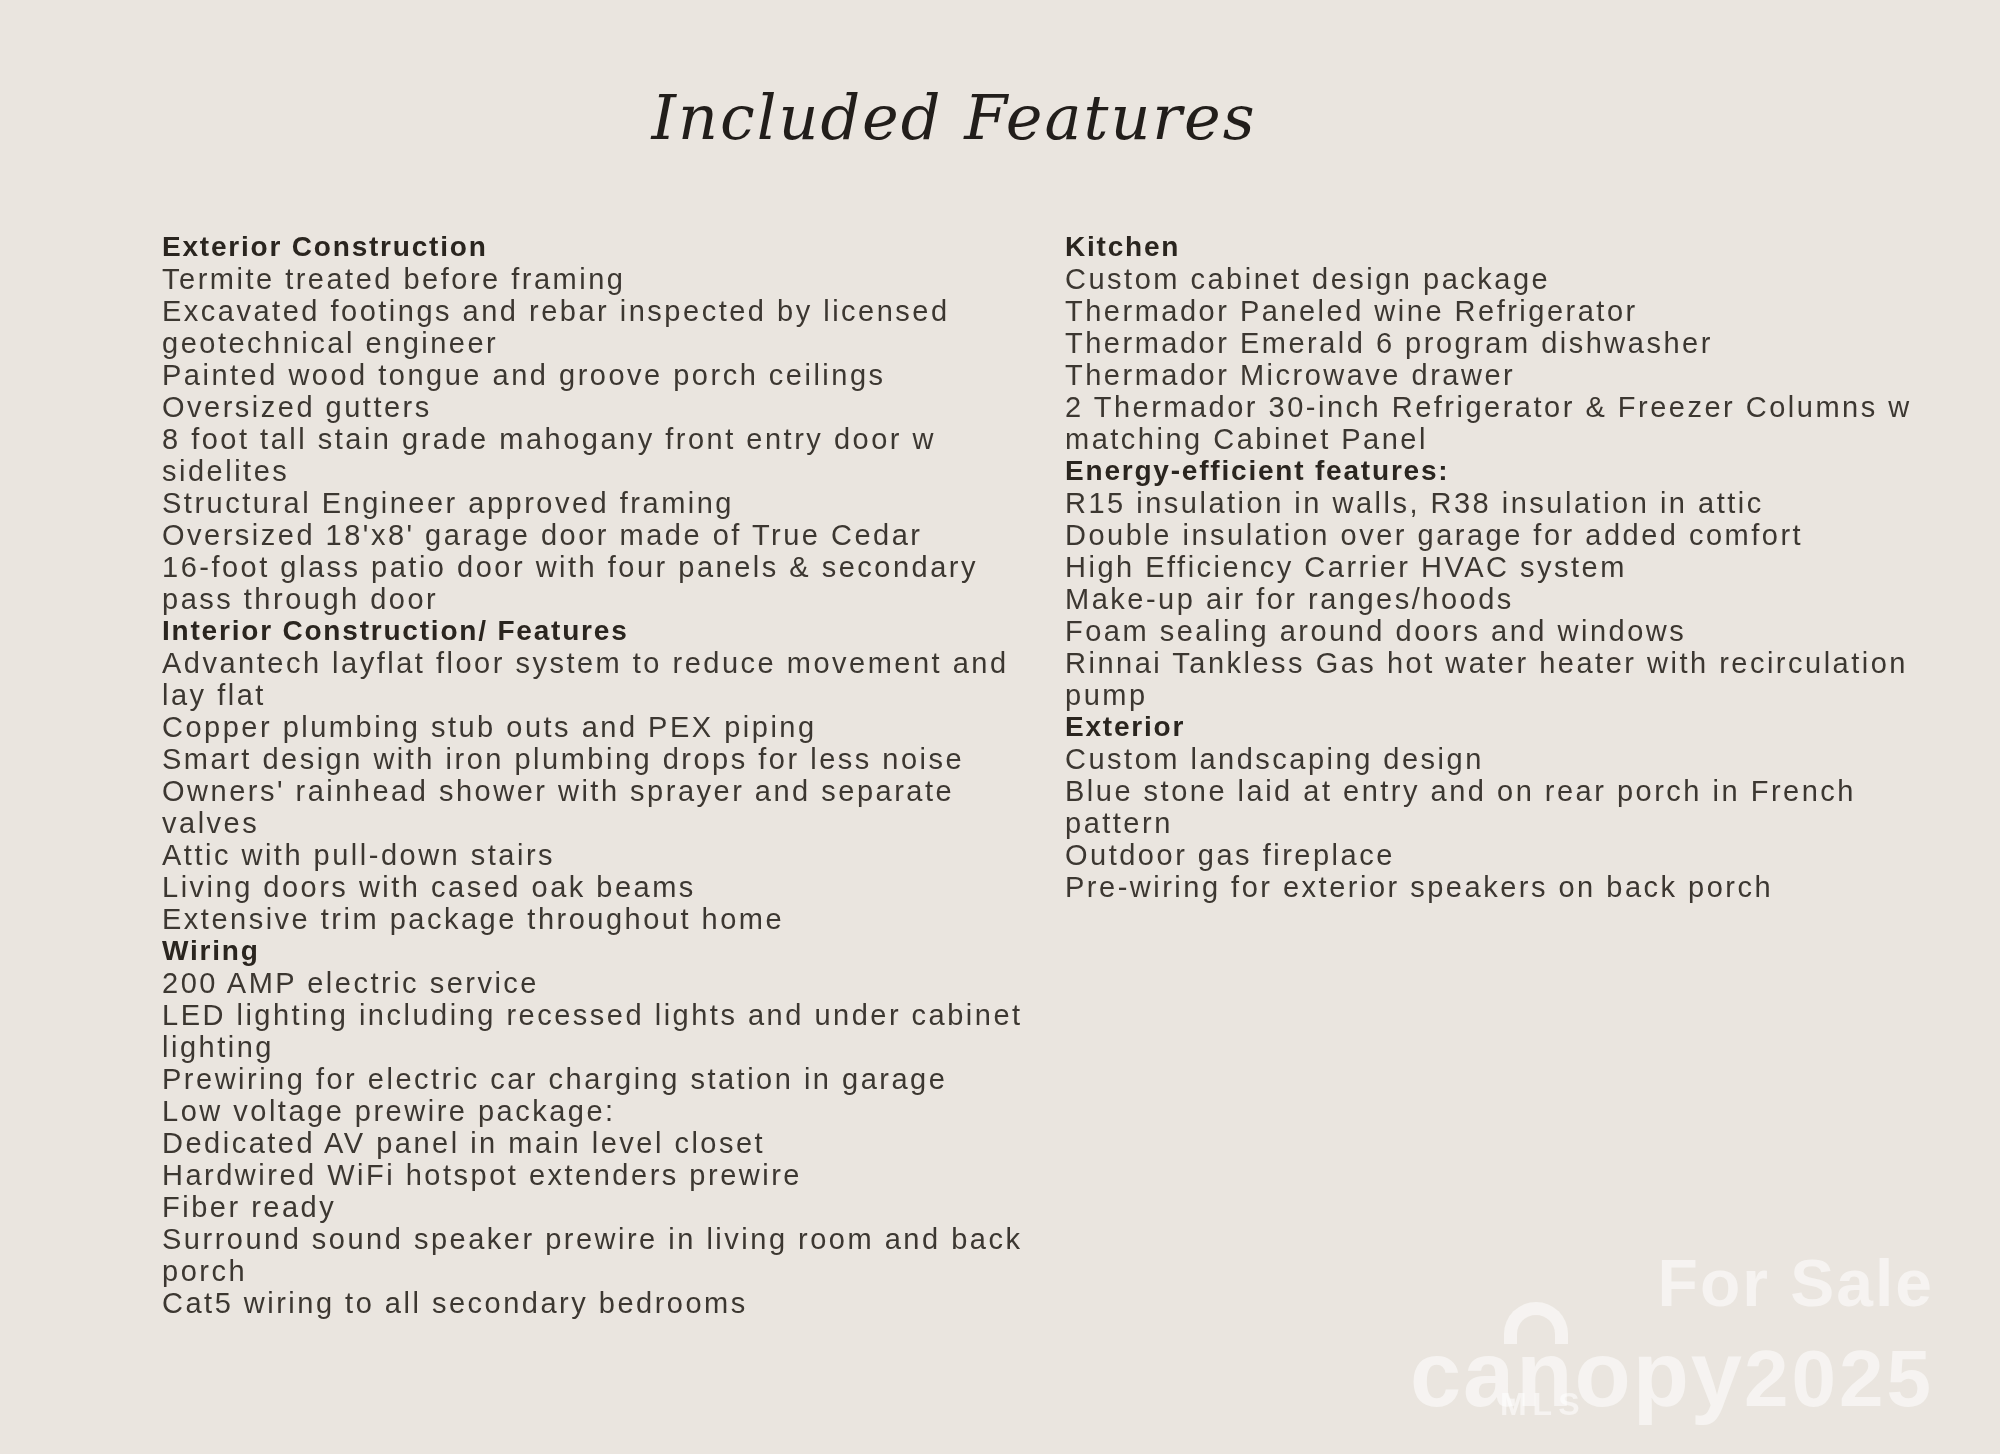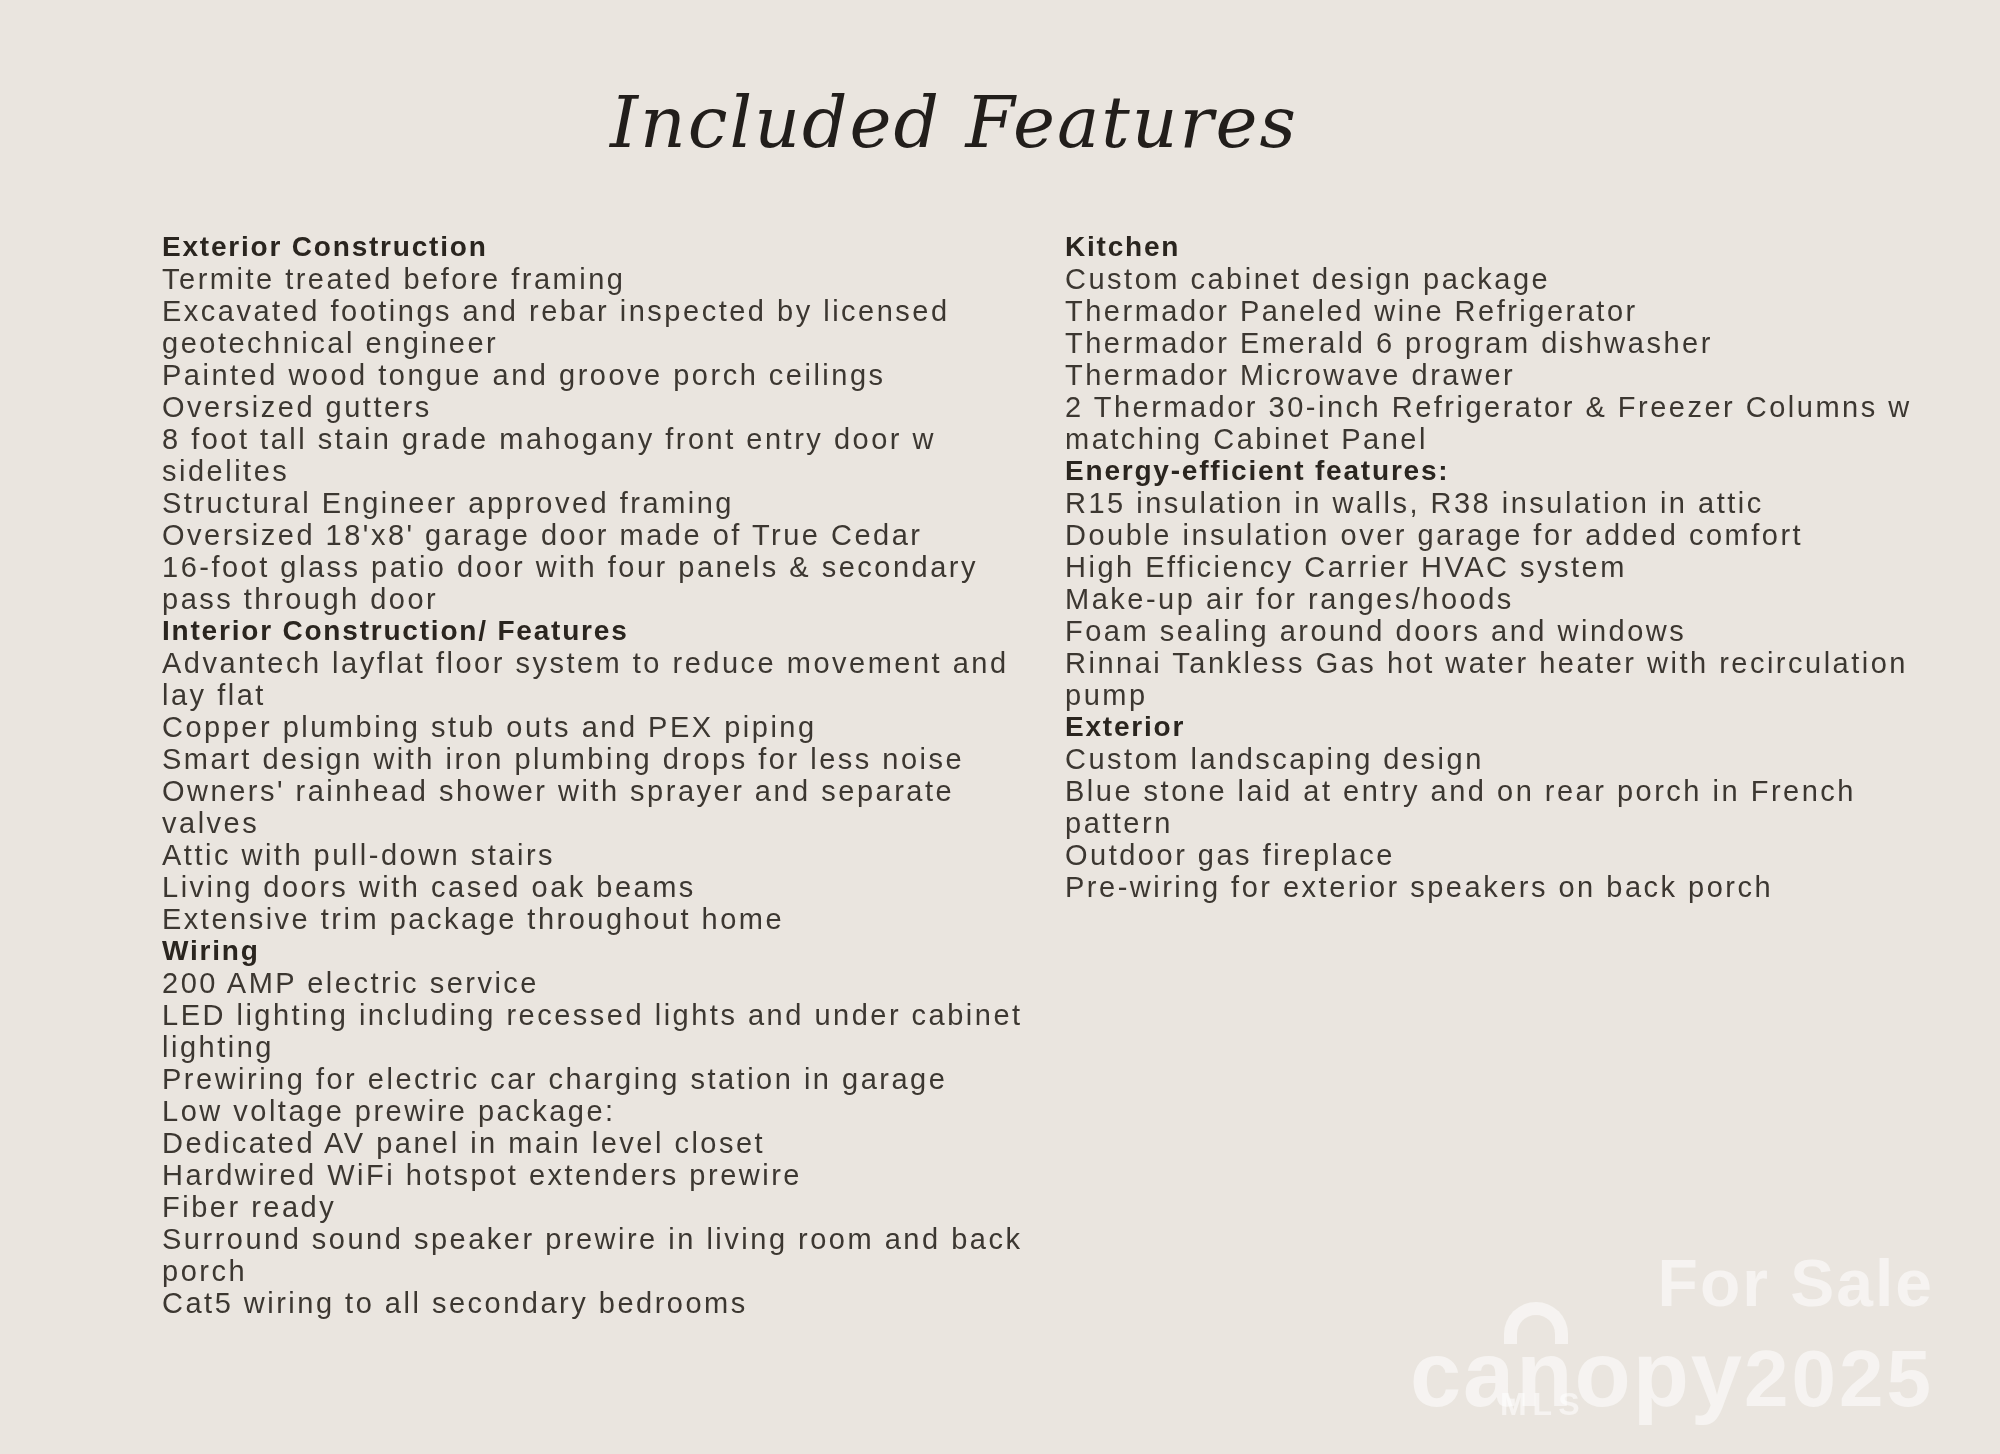--- a/index.html
+++ b/index.html
@@ -19,21 +19,21 @@
     overflow:hidden;
   }
   .title{
     position:absolute;
     top:84px;left:0;right:92px;
     margin:0;
     text-align:center;
     font-family:"DejaVu Serif", serif;
     font-style:italic;
     font-weight:400;
-    font-size:71px;
+    font-size:62px;
     line-height:1.1;
     letter-spacing:2px;
     color:var(--title-text);
   }
   .columns{
     position:absolute;
     left:133px;top:231px;
     display:flex;
     align-items:flex-start;
   }

